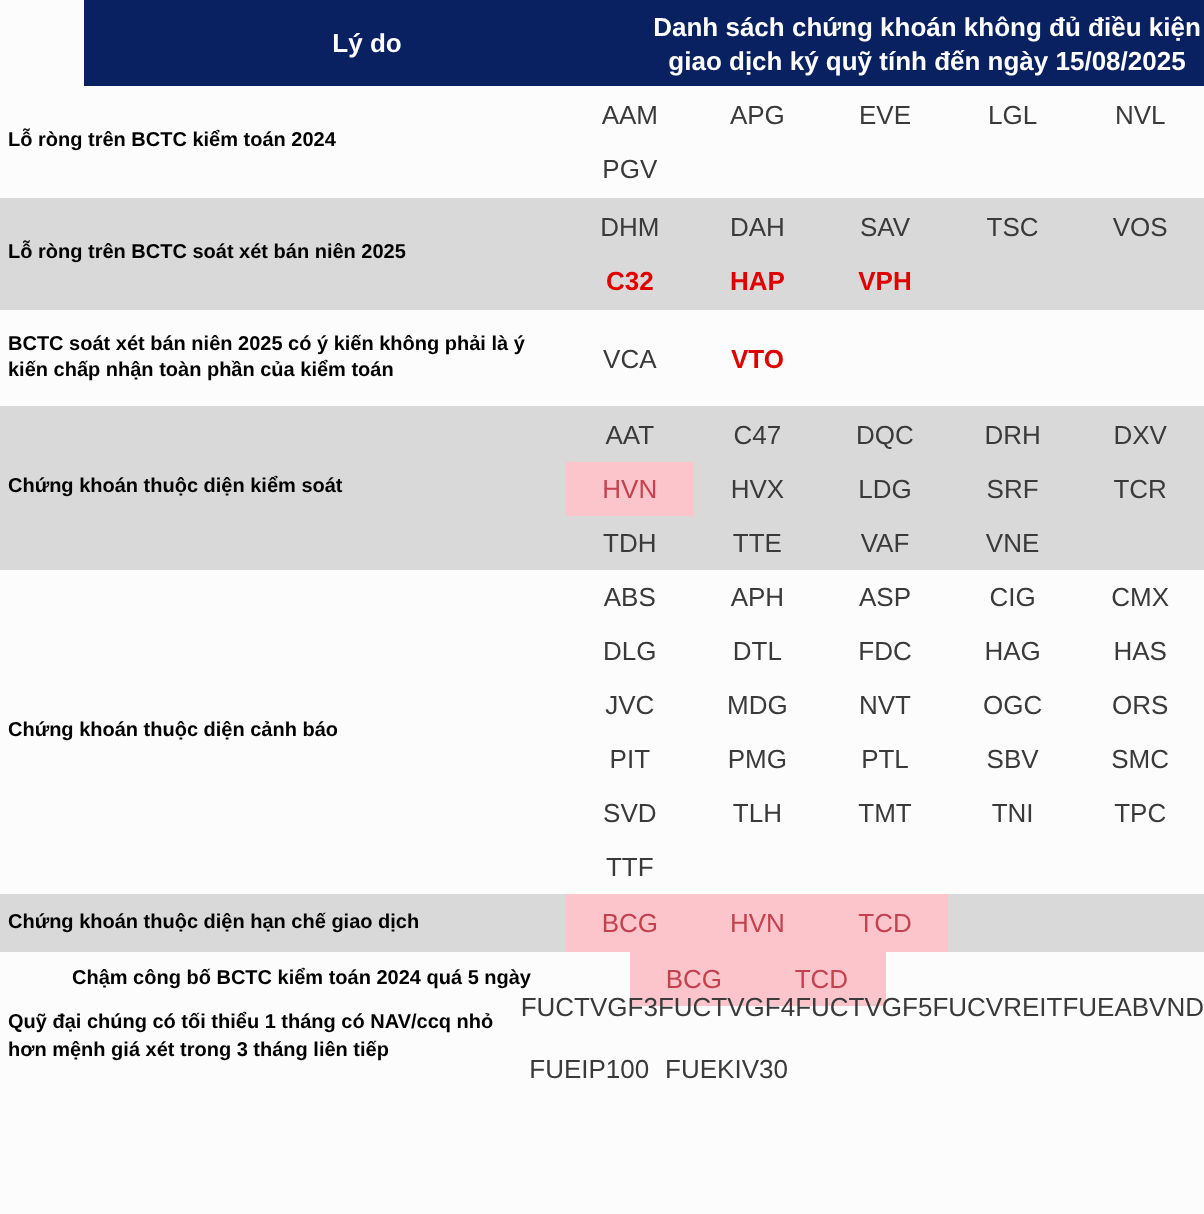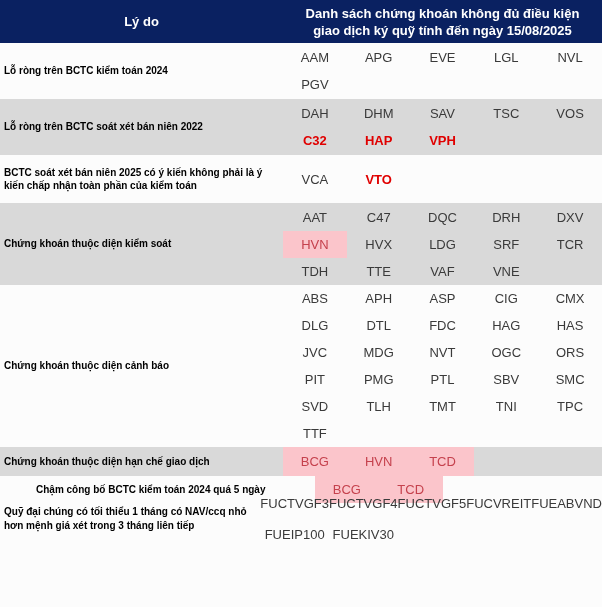--- a/index.html
+++ b/index.html
@@ -13,20 +13,21 @@
     height: 607px;
     overflow: hidden;
     background: var(--row-white, #fcfcfc);
   }
   
   .header {
     display: flex;
     height: 43px;
     background: var(--header-bg, #0a2161);
     color: var(--header-text, #ffffff);
+    margin-left: 42px;
   }
   .header .h-reason {
     width: 283px;
     display: flex;
     align-items: center;
     justify-content: center;
     font-weight: bold;
     font-size: 13px;
   }
   .header .h-list {
@@ -117,24 +118,24 @@
         <div class="tickers">
           <span class="cell">AAM</span>
           <span class="cell">APG</span>
           <span class="cell">EVE</span>
           <span class="cell">LGL</span>
           <span class="cell">NVL</span>
           <span class="cell">PGV</span>
         </div>
       </div>
       <div class="row gray">
-        <div class="reason">Lỗ ròng trên BCTC soát xét bán niên 2022</div>
-        <div class="tickers">
+        <div class="reason">Lỗ ròng trên BCTC soát xét bán niên 2025</div>
+        <div class="tickers">
+          <span class="cell">DHM</span>
           <span class="cell">DAH</span>
-          <span class="cell">DHM</span>
           <span class="cell">SAV</span>
           <span class="cell">TSC</span>
           <span class="cell">VOS</span>
           <span class="cell red">C32</span>
           <span class="cell red">HAP</span>
           <span class="cell red">VPH</span>
         </div>
       </div>
       <div class="row white">
         <div class="reason">BCTC soát xét bán niên 2025 có ý kiến không phải là ý kiến chấp nhận toàn phần của kiểm toán</div>

